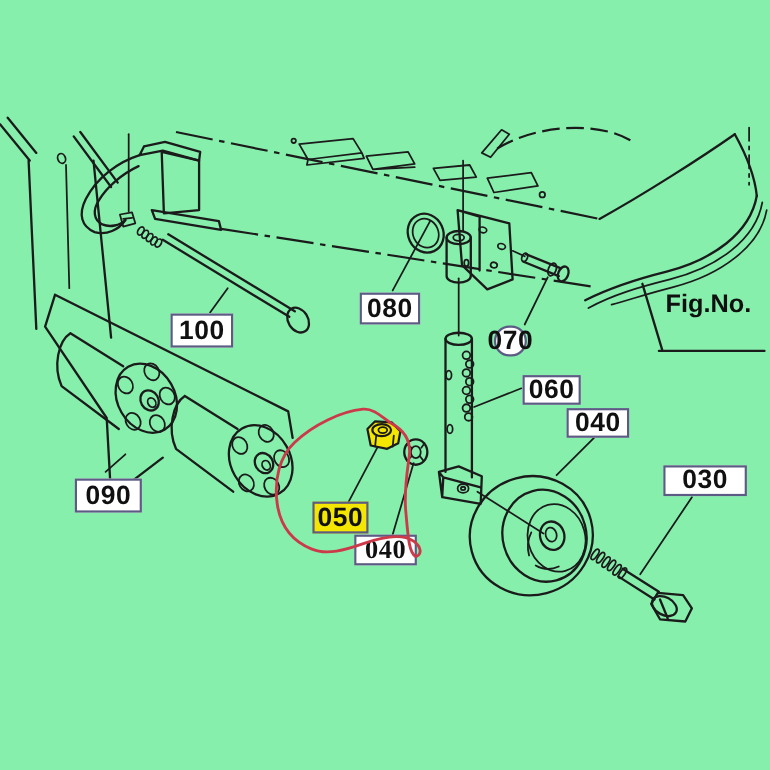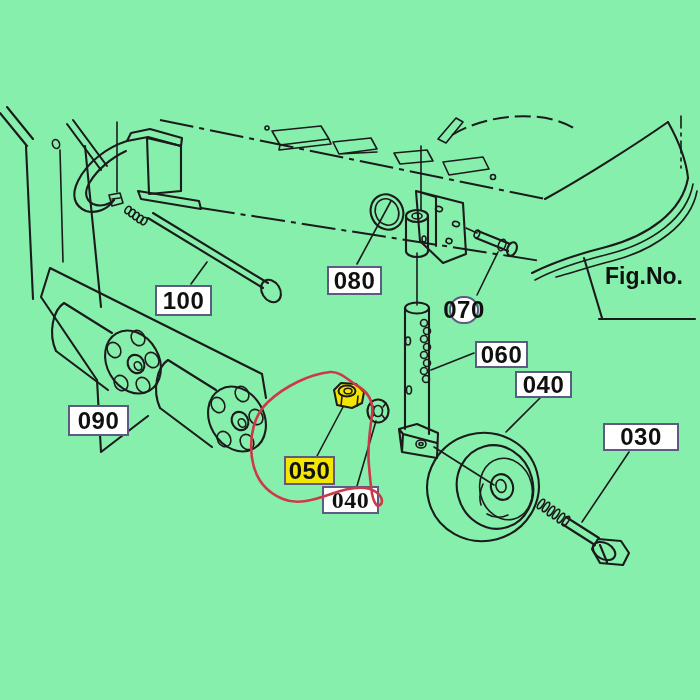--- a/index.html
+++ b/index.html
@@ -181,21 +181,21 @@
       <path class="k" d="M599,319 L695,319"></path>
     </g>
   </svg>
 
   <div class="lab" style="left:155px;top:285px;width:57px;height:31px;">100</div>
   <div class="lab" style="left:327px;top:266px;width:55px;height:29px;">080</div>
   <div class="lab" style="left:449px;top:296px;width:30px;height:28px;border-radius:14px;">070</div>
   <div class="lab" style="left:475px;top:341px;width:53px;height:27px;">060</div>
   <div class="lab" style="left:515px;top:371px;width:57px;height:27px;">040</div>
   <div class="lab" style="left:603px;top:423px;width:76px;height:28px;">030</div>
-  <div class="lab" style="left:68px;top:405px;width:61px;height:31px;text-align:center;">090</div>
+  <div class="lab" style="left:68px;top:435px;width:61px;height:31px;text-align:center;">090</div>
   <div class="lab hl" style="left:284px;top:456px;width:51px;height:29px;">050</div>
   <div class="lab" style="left:322px;top:486px;width:57px;height:28px;font-family:Liberation Serif, serif;">040</div>
 
   <div class="figno" style="left:605px;top:263px;">
     <div>Fig.No.</div>
   </div>
 
   <svg class="overlay" width="700" height="700" viewBox="0 0 700 700">
     <path d="M330,372 C310,374 285,386 268,402 C254,415 249,436 252,458 C255,479 266,492 283,499
              C297,505 314,500 331,494 C348,488 366,485 376,492 C383,497 384,504 378,506

